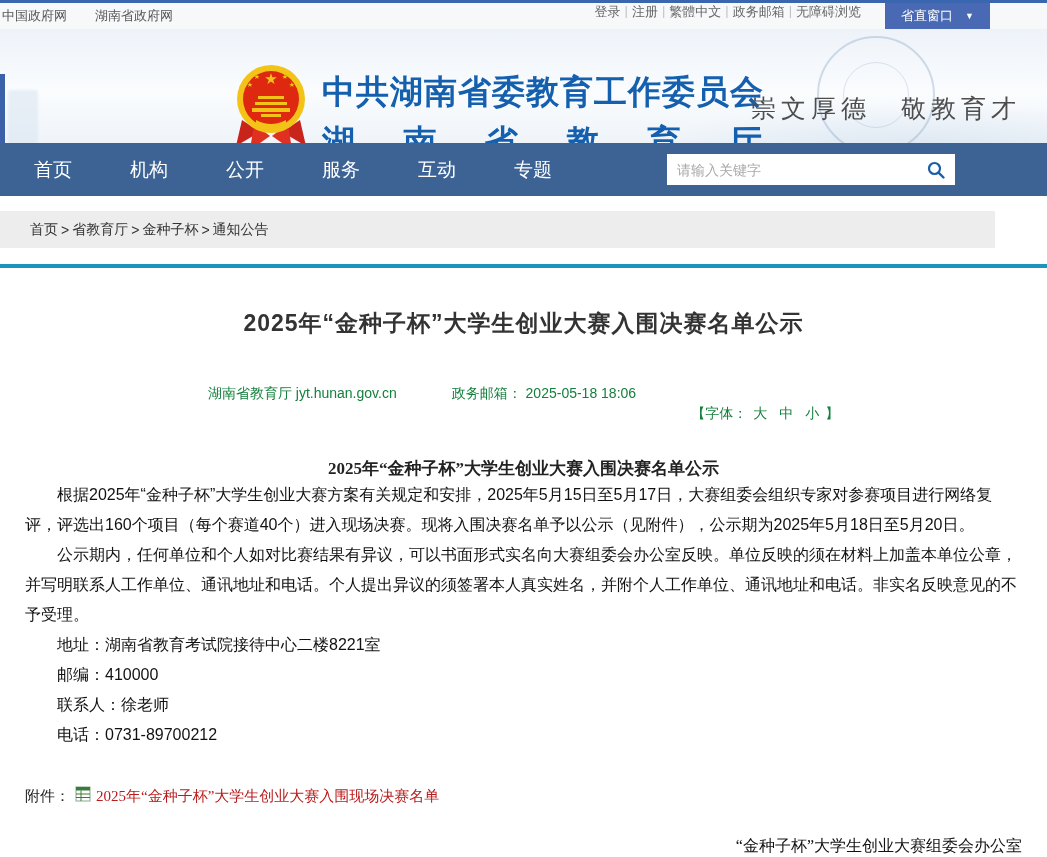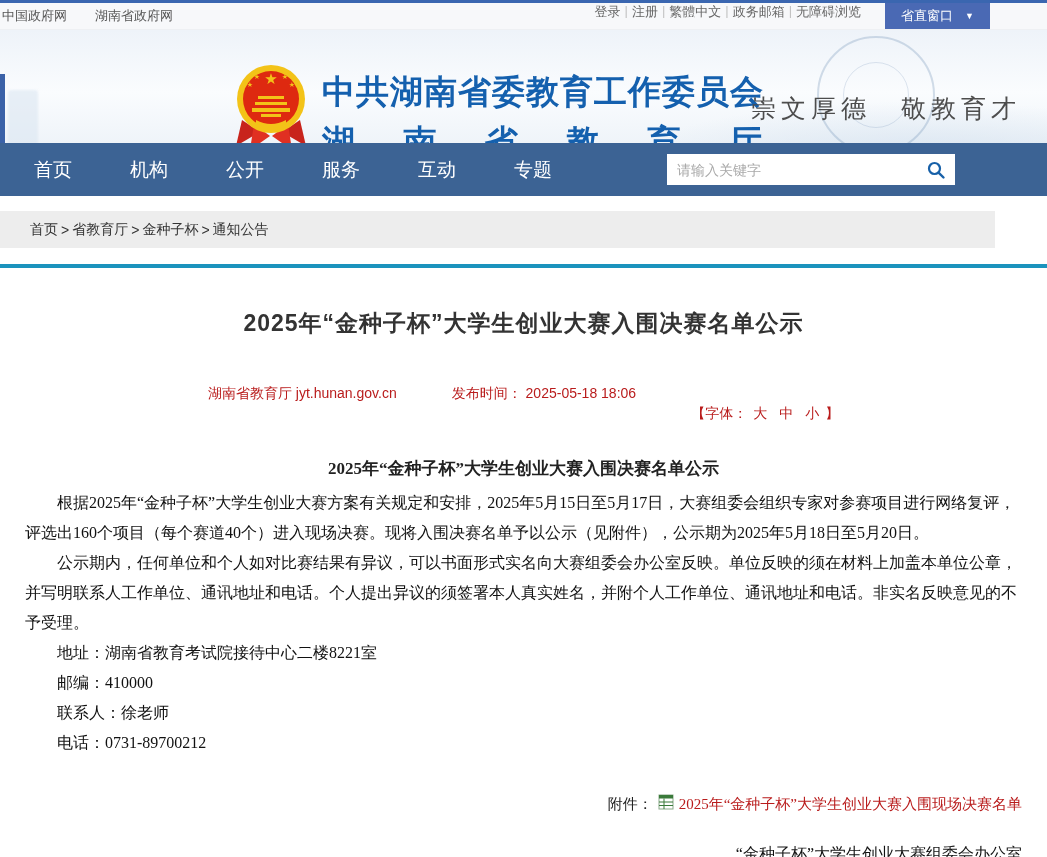--- a/index.html
+++ b/index.html
@@ -89,36 +89,36 @@
   .gap16 { height: 16px; }
   .teal-line { height: 4px; background: #1b93bd; }
   
   .content { padding: 0 25px; }
   .a-title {
     text-align: center; margin-top: 40px; font-size: 23px; font-weight: bold;
     color: #333; letter-spacing: 1px;
   }
   .a-meta {
     display: flex; justify-content: center; align-items: center; gap: 55px;
-    margin-top: 26px; font-size: 14px; color: #b91c1c;
+    margin-top: 26px; font-size: 14px; color: #15803d;
   }
   .meta-fs { display: flex; gap: 0; align-items: center; margin-top: 40px; }
   .fs-opt { cursor: pointer; padding: 0 6px; }
   .a-subtitle {
     text-align: center; margin-top: 34px; font-size: 17px; font-weight: bold;
     color: #222; font-family: "Liberation Serif", serif;
   }
   .a-body {
-    margin-top: 8px; font-family: Liberation Serif, serif; font-size: 16px;
+    margin-top: 0; font-family: Liberation Sans, sans-serif; font-size: 16px;
     line-height: 30px; color: #111;
   }
   .a-body p { margin: 0; text-indent: 2em; }
   .attachment {
     margin-top: 36px; font-size: 15px; display: flex; align-items: center; gap: 5px;
-    font-family: "Liberation Serif", serif; color: #222; justify-content: flex-end;
+    font-family: "Liberation Serif", serif; color: #222;
   }
   .attach-link { color: #b91c1c; cursor: pointer; }
   .xls-icon { display: inline-block; }
   .signature { margin-top: 30px; font-family: "Liberation Serif", serif; font-size: 16px; color: #111; }
   .sig-line { text-align: right; margin-top: 28px; }
   .sig-2 { padding-right: 32px; }
 </style>
 </head>
 <body>
 
@@ -216,21 +216,21 @@
 
 <div class="gap16"></div>
 <div class="teal-line"></div>
 
 <div class="content">
   <h1 class="a-title">2025年“金种子杯”大学生创业大赛入围决赛名单公示</h1>
 
   <div class="a-meta">
     <span>湖南省教育厅 jyt.hunan.gov.cn</span>
     <span>
-      <span>发布时间：</span>
+      <span>政务邮箱：</span>
       <span>2025-05-18 18:06</span>
     </span>
     <span class="meta-fs">
       <span>【字体：</span>
       <span class="fs-opt">大</span>
       <span class="fs-opt">中</span>
       <span class="fs-opt">小</span>
       <span>】</span>
     </span>
   </div>

